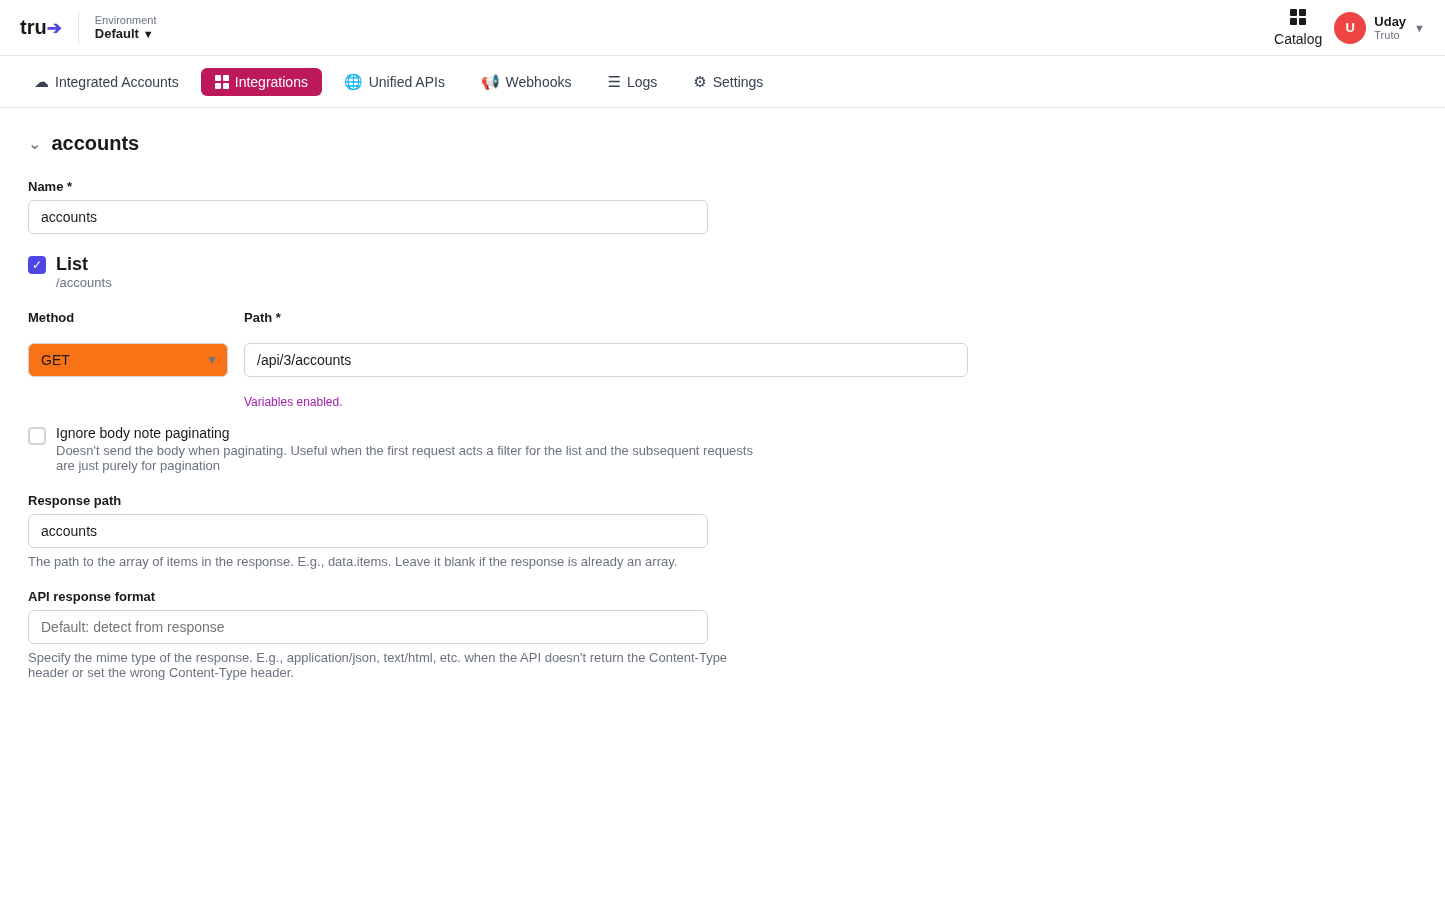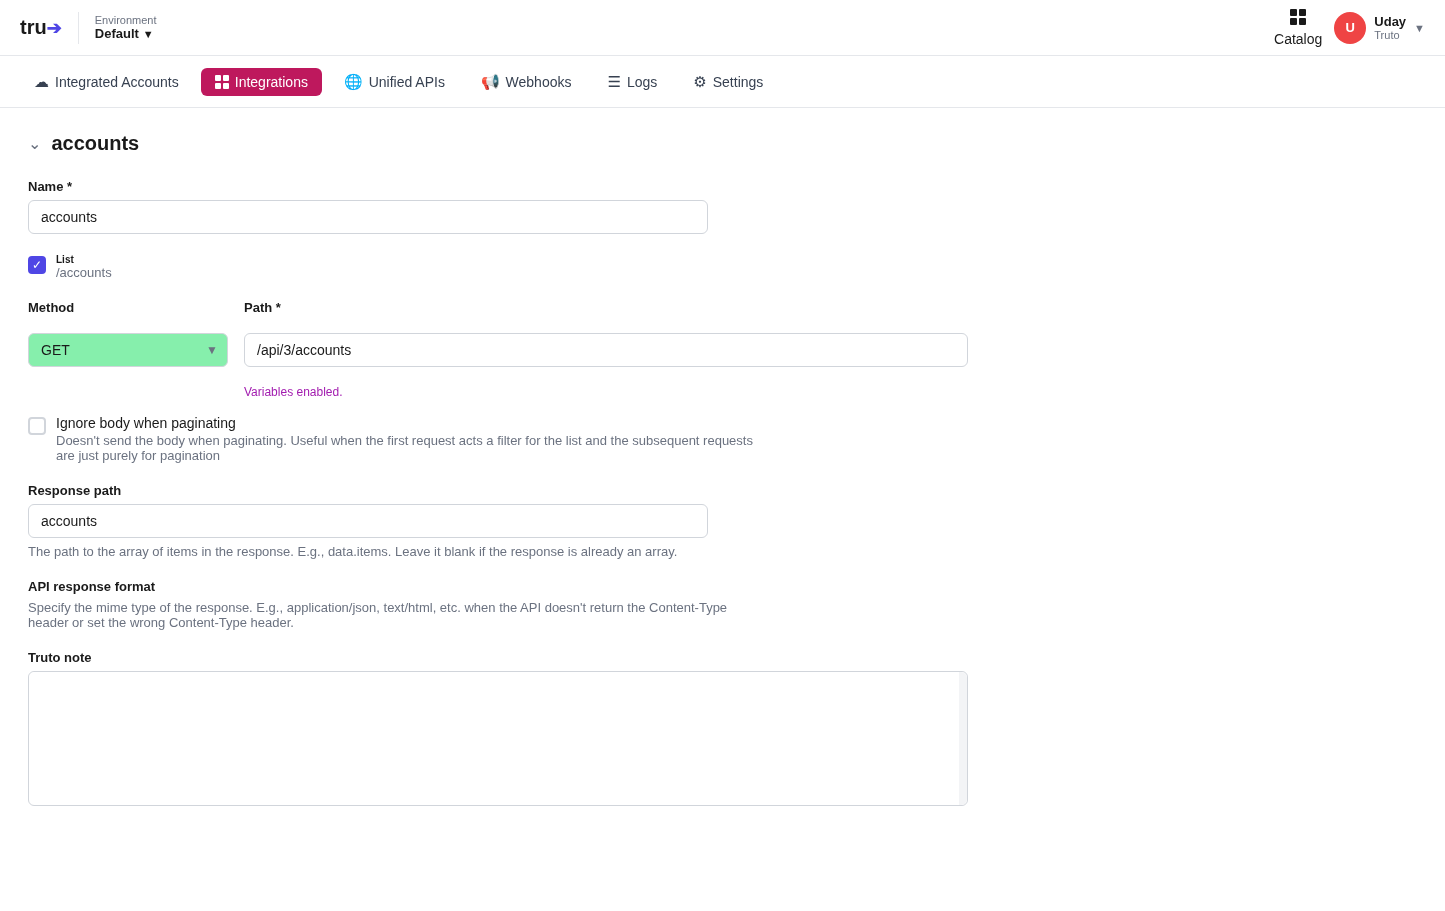--- a/index.html
+++ b/index.html
@@ -101,21 +101,21 @@
     .checkbox-custom .check { color: #fff; font-size: 12px; line-height: 1; }
     .checkbox-unchecked {
       width: 18px; height: 18px;
       border-radius: 4px;
       border: 2px solid #d1d5db;
       flex-shrink: 0;
       margin-top: 2px;
       cursor: pointer;
     }
     .list-label-col { display: flex; flex-direction: column; }
-    .list-label { font-size: 10px; font-weight: 600; color: #1a1a1a; }
+    .list-label { font-size: 18px; font-weight: 600; color: #1a1a1a; }
     .list-path { font-size: 13px; color: #6b7280; }
 
     
     .method-path-row {
       display: flex; gap: 16px; align-items: flex-start;
       margin-bottom: 16px;
     }
     .method-col { width: 200px; }
     .path-col { flex: 1; }
     .field-label {
@@ -123,21 +123,21 @@
       margin-bottom: 18px; display: block;
     }
     .select-wrap { position: relative; }
     .select-input {
       width: 100%;
       padding: 8px 12px;
       border: 1px solid #d1d5db;
       border-radius: 6px;
       font-size: 14px;
       color: #1a1a1a;
-      background: #86efac;
+      background: #f97316;
       appearance: none;
       outline: none;
       cursor: pointer;
     }
     .select-arrow {
       position: absolute; right: 10px; top: 50%; transform: translateY(-50%);
       font-size: 12px; color: #6b7280; pointer-events: none;
     }
     .variables-hint { font-size: 12px; color: #a21caf; margin-top: 18px; }
 
@@ -303,38 +303,32 @@
       <div class="path-col">
         <label class="field-label">Path *</label>
         <input type="text" class="form-input" value="/api/3/accounts" style="">
         <div class="variables-hint">Variables enabled.</div>
       </div>
     </div>
 
     <div class="ignore-row">
       <div class="checkbox-unchecked"></div>
       <div class="ignore-label-col">
-        <span class="ignore-label">Ignore body when paginating</span>
+        <span class="ignore-label">Ignore body note paginating</span>
         <span class="ignore-desc">Doesn't send the body when paginating. Useful when the first request acts a filter for the list and the subsequent requests are just purely for pagination</span>
       </div>
     </div>
 
     <div class="response-path-section">
       <label class="form-label">Response path</label>
       <input type="text" class="form-input" style="max-width: 680px;" value="accounts">
       <div class="response-desc">The path to the array of items in the response. E.g., data.items. Leave it blank if the response is already an array.</div>
     </div>
 
     <div class="api-format-section">
       <label class="form-label">API response format</label>
+      <input type="text" class="form-input" style="max-width: 680px;" placeholder="Default: detect from response">
       <div class="response-desc">Specify the mime type of the response. E.g., application/json, text/html, etc. when the API doesn't return the Content-Type header or set the wrong Content-Type header.</div>
     </div>
 
-    <div class="truto-note-section">
-      <label class="form-label">Truto note</label>
-      <div class="note-textarea-wrap" style="max-width:1260px; min-height:130px;">
-        <textarea class="note-textarea" style="border: none; outline: none; width: calc(100% - 10px); min-height: 130px; resize: none; padding: 10px 12px; font-size: 14px;"></textarea>
-        <div class="note-scrollbar"></div>
-      </div>
-    </div>
 
   </div>
 </div>
 
 </body></html>

